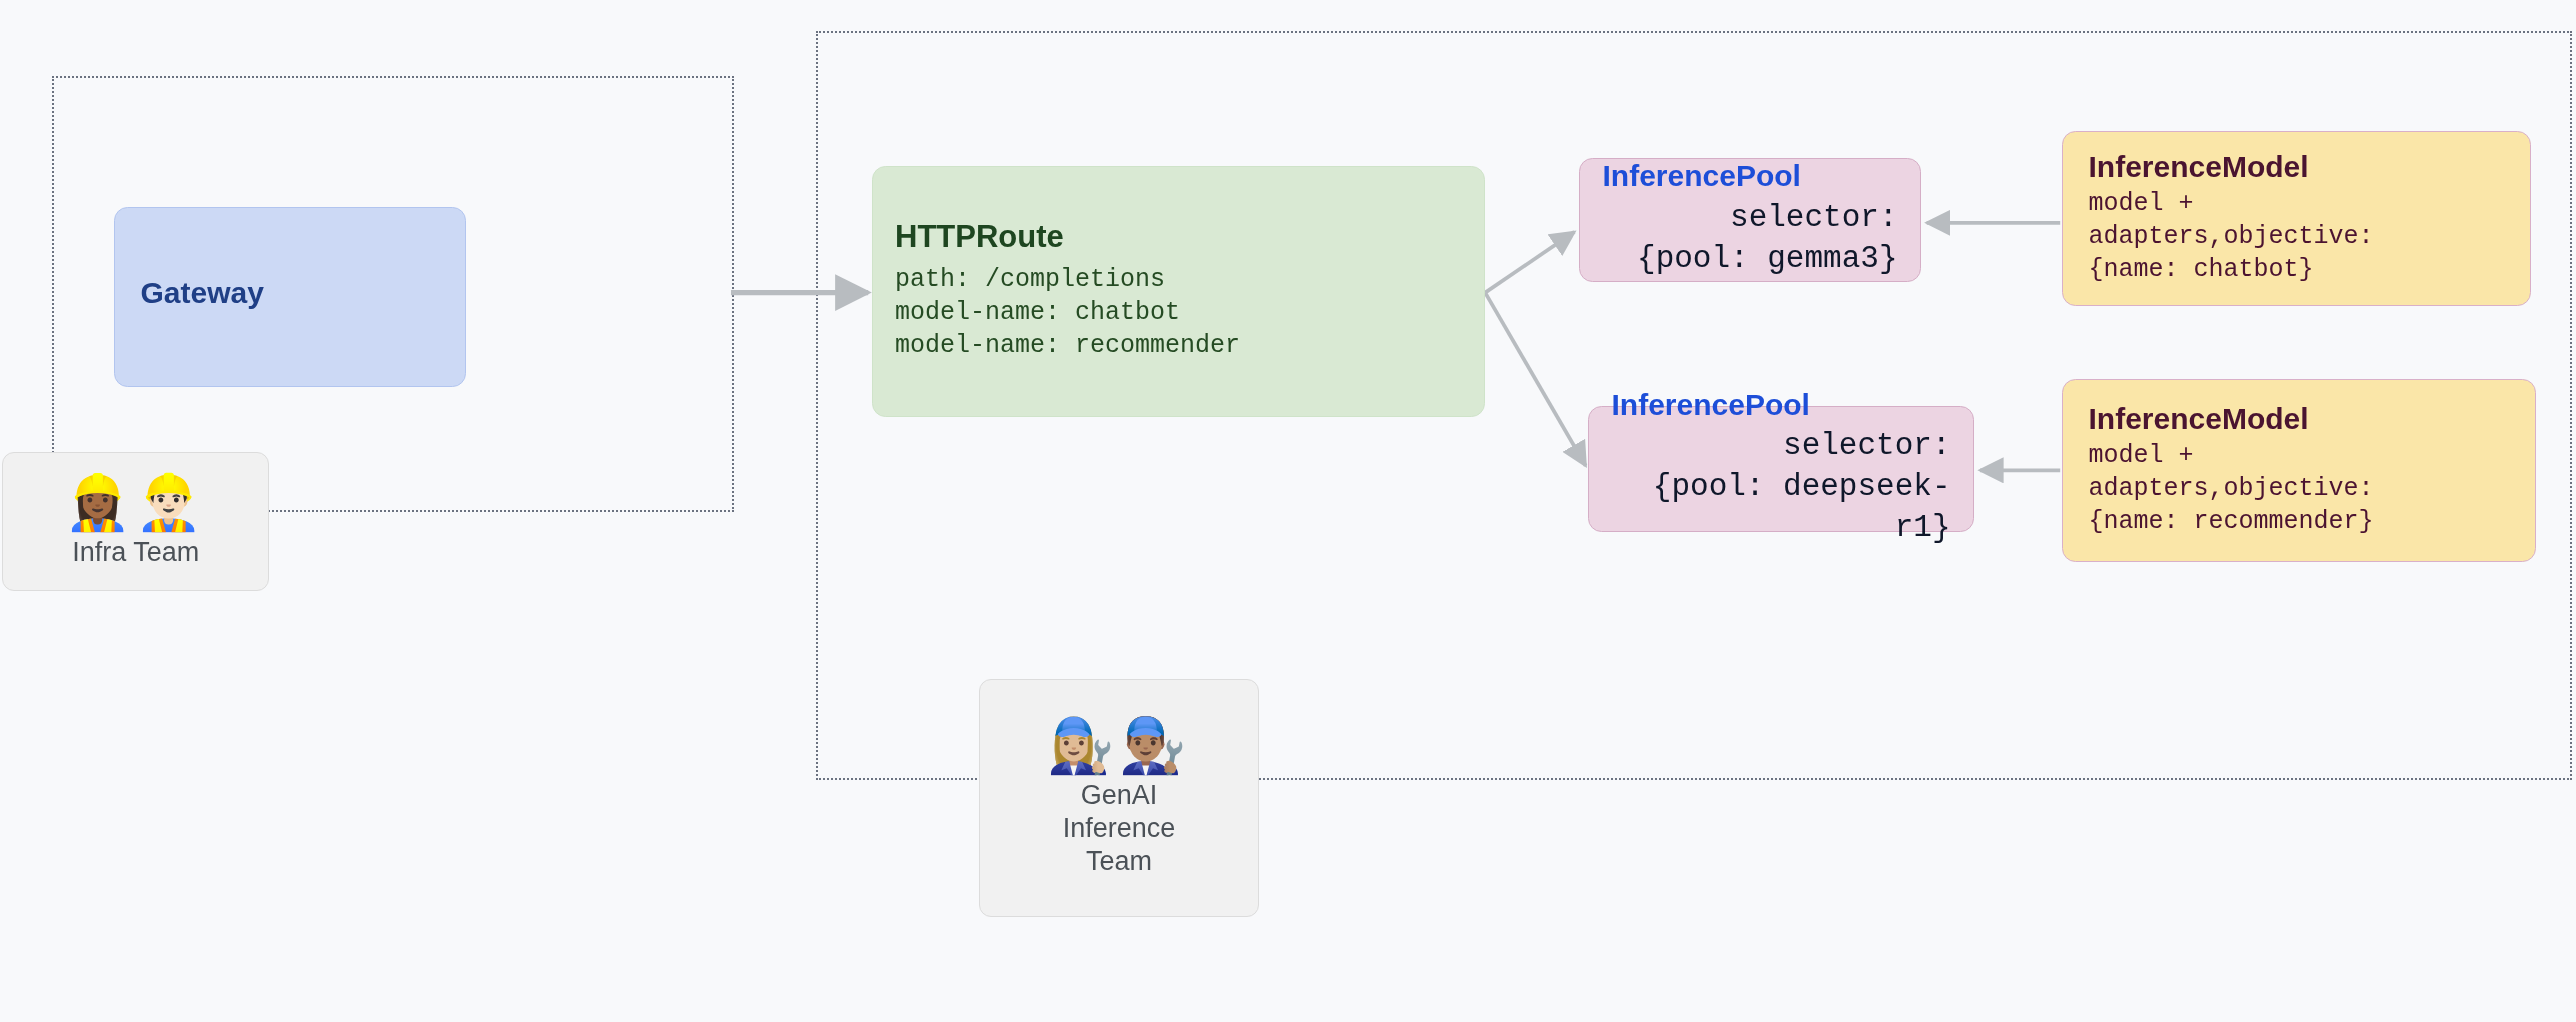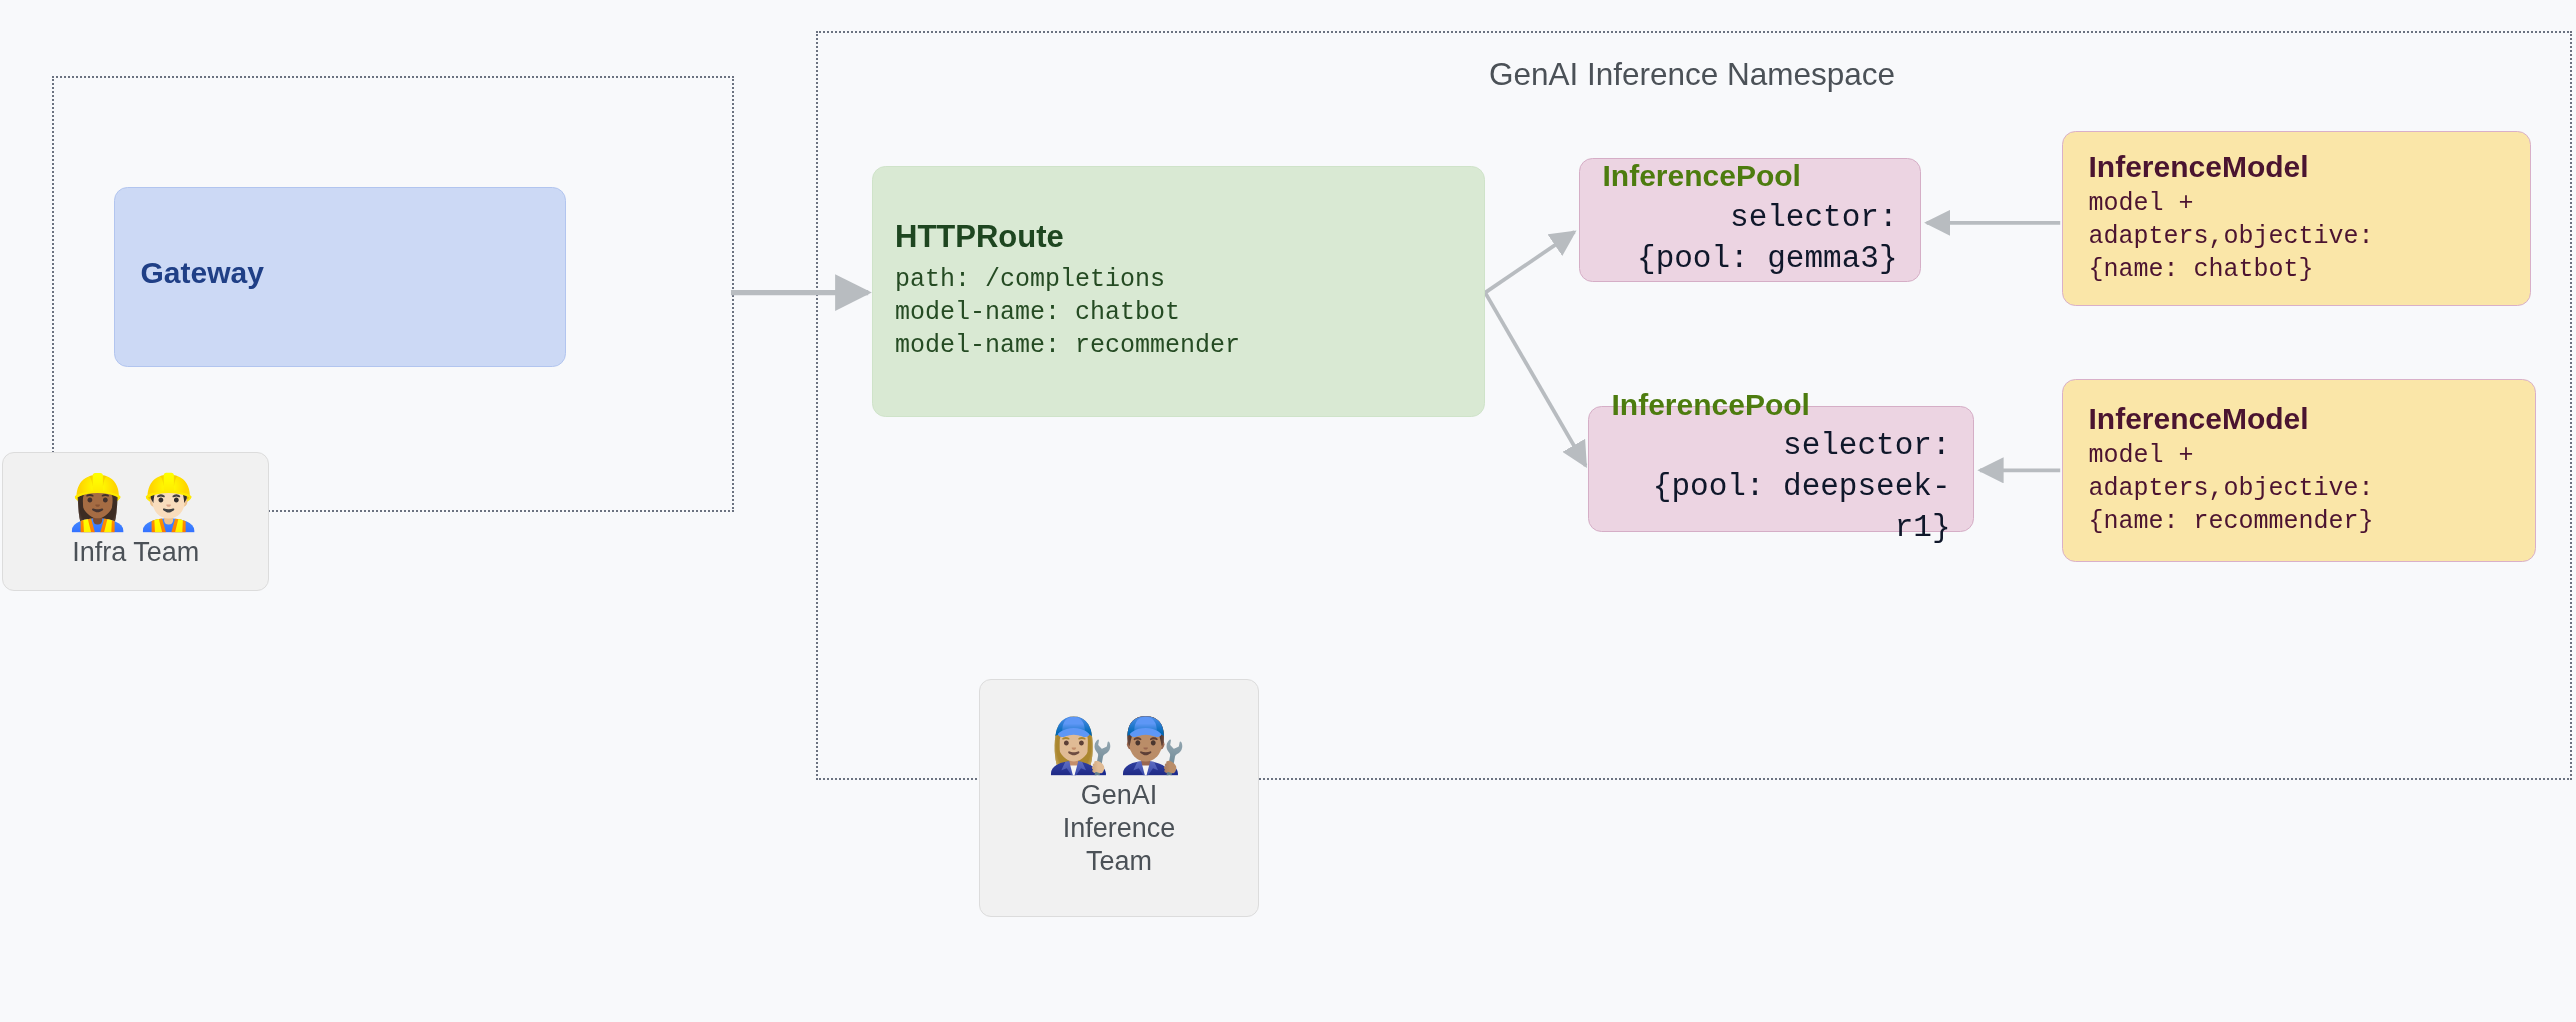--- a/index.html
+++ b/index.html
@@ -54,21 +54,21 @@
     line-height: 1.05;
   }
   .node .body {
     font-family: "Liberation Mono", monospace;
     line-height: 1.32;
     white-space: pre-line;
   }
 
   
   #gateway {
-    left: 114px; top: 187px; width: 452px; height: 180px;
+    left: 114px; top: 207px; width: 352px; height: 180px;
     background: #ccd9f5;
     border: 1.5px solid #b2c5ef;
     padding: 0 25.5px;
   }
   #gateway .title { color: #1f3f86; font-size: 30px; margin-bottom: 9px; }
   #gateway .body  { color: #24459a; font-size: 25px; }
 
   
   #httproute {
     left: 872px; top: 166px; width: 613px; height: 251px;
@@ -77,21 +77,21 @@
     padding: 0 22px;
   }
   #httproute .title { color: #1e4620; font-size: 31px; margin-bottom: 9px; }
   #httproute .body  { color: #254b23; font-size: 25px; }
 
   
   .pool {
     background: #ecd4e2;
     border: 1.5px solid #d5aec6;
   }
-  .pool .title { color: #4d7c0f; font-size: 30px; margin-bottom: 6px; }
+  .pool .title { color: #1d4ed8; font-size: 30px; margin-bottom: 6px; }
   .pool .body  { color: #0f172a; font-size: 31px; text-align: right; }
   #pool1 { left: 1579px; top: 158px; width: 342px; height: 124px; padding: 0 22.5px; }
   #pool2 { left: 1588px; top: 406px; width: 386px; height: 126px; padding: 0 22.5px; }
 
   
   .model {
     background: #fae6a8;
     border: 1.5px solid #d9b0c9;
   }
   .model .title { color: #4a1430; font-size: 30px; margin-bottom: 4.5px; }
@@ -131,21 +131,20 @@
   #genai-team    { left: 979px; top: 679px; width: 280px; height: 238px; }
 </style>
 </head>
 <body>
 
 <div id="canvas">
 
   <div class="ns-box" id="ns-infra" style="left:52px; top:76px; width:678px; height:432px;"></div>
 
   <div class="ns-box" id="ns-genai" style="left:816px; top:31px; width:1752px; height:745px;"></div>
-  <div class="ns-title" style="left:816px; top:56px; width:1752px;">GenAI Inference Namespace</div>
 
   <svg class="edges" viewBox="0 0 3436 1364">
     <defs>
       <marker id="arrow" viewBox="0 0 10 10" refX="9" refY="5" markerWidth="7" markerHeight="7" orient="auto-start-reverse">
         <path d="M 0 0 L 10 5 L 0 10 z" fill="#b8bcc0"></path>
       </marker>
     </defs>
     <line x1="975" y1="390" x2="1158" y2="390" stroke="#b8bcc0" stroke-width="7" marker-end="url(#arrow)"></line>
     <line x1="1981" y1="390" x2="2100" y2="309" stroke="#b8bcc0" stroke-width="5" marker-end="url(#arrow)"></line>
     <line x1="1981" y1="390" x2="2115" y2="621" stroke="#b8bcc0" stroke-width="5" marker-end="url(#arrow)"></line>

